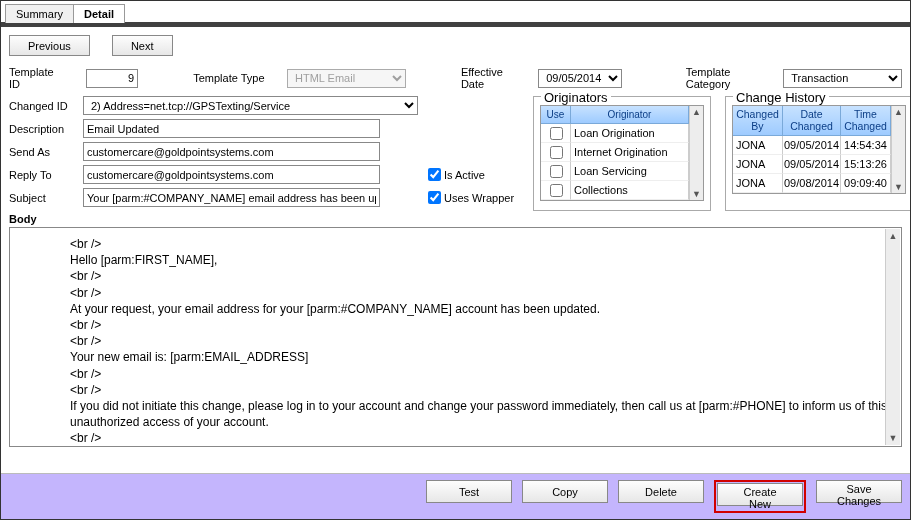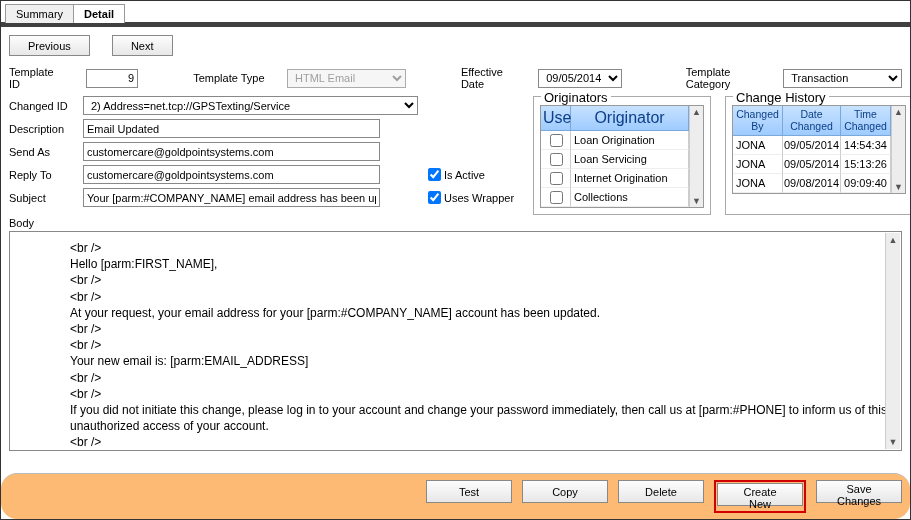--- a/index.html
+++ b/index.html
@@ -91,21 +91,21 @@
     position: relative;
   }
   .grid-head { display:flex; }
   .grid-head .cell {
     background: linear-gradient(#c7e2ff,#9ecbff);
     border-right: 1px solid #7aa9d9;
     border-bottom: 1px solid #7aa9d9;
     text-align: center;
     padding: 3px 2px;
     color: #0d3f87;
-    font-size: 16px;
+    font-size: 10px;
   }
   .grid-body { max-height: 78px; overflow: hidden; }
   .grid-row { display:flex; }
   .grid-row .cell {
     border-right: 1px solid #ccc;
     border-bottom: 1px solid #eee;
     padding: 2px 3px;
     height: 19px;
     display:flex; align-items:center;
   }
@@ -118,21 +118,21 @@
   .scroll-col .arr { font-size:9px; color:#555; line-height:12px;}
   .orig-use { width:30px; justify-content:center;}
   .orig-nm  { width:118px; }
   .h-by  { width:50px; }
   .h-dt  { width:58px; text-align:center; justify-content:center;}
   .h-tm  { width:50px; text-align:right; justify-content:center;}
   .grid-head .h-dt, .grid-head .h-tm, .grid-head .h-by {
     line-height: 1.1; font-size:10.5px; white-space:pre;
   }
 
-  .body-lbl { margin-top:2px; }
+  .body-lbl { margin-top:2px;font-weight:bold; }
   .body-area {
     border: 1px solid #888;
     height: 220px;
     margin: 2px 0 0 0;
     position: relative;
     overflow: hidden;
     background: #fff;
   }
   .body-inner {
     padding: 8px 14px 8px 60px;
@@ -147,22 +147,21 @@
     display:flex; flex-direction:column; justify-content:space-between;
     align-items:center;
   }
   .body-scroll .arr { font-size:9px; color:#555; padding:2px;}
   
   .footer {
     position:absolute; left:0; right:0; bottom:0;
     border-top: 1px solid #bbb;
     padding: 6px 8px;
     display:flex; justify-content:flex-end; gap:10px;
-    background:#fdba74;
-    border-radius:16px;
+    background:#c4b5fd;
   }
   .footer .btn { width:86px; height:23px;}
   .highlight {
     border: 2px solid #d10000;
     padding: 1px;
   }
 </style>
 </head>
 <body>
 
@@ -247,27 +246,27 @@
                 <div class="grid-row">
                   <div class="cell orig-use">
                     <input type="checkbox" style="">
                   </div>
                   <div class="cell orig-nm">Loan Origination</div>
                 </div>
                 <div class="grid-row">
                   <div class="cell orig-use">
                     <input type="checkbox" style="">
                   </div>
-                  <div class="cell orig-nm">Loan Servicing</div>
+                  <div class="cell orig-nm">Internet Origination</div>
                 </div>
                 <div class="grid-row">
                   <div class="cell orig-use">
                     <input type="checkbox" style="">
                   </div>
-                  <div class="cell orig-nm">Internet Origination</div>
+                  <div class="cell orig-nm">Loan Servicing</div>
                 </div>
                 <div class="grid-row">
                   <div class="cell orig-use">
                     <input type="checkbox" style="">
                   </div>
                   <div class="cell orig-nm">Collections</div>
                 </div>
               </div>
           </div>
           <div class="scroll-col">

